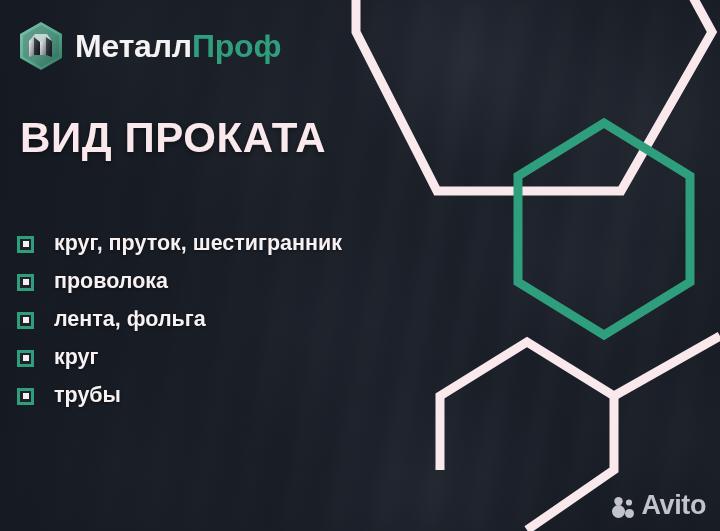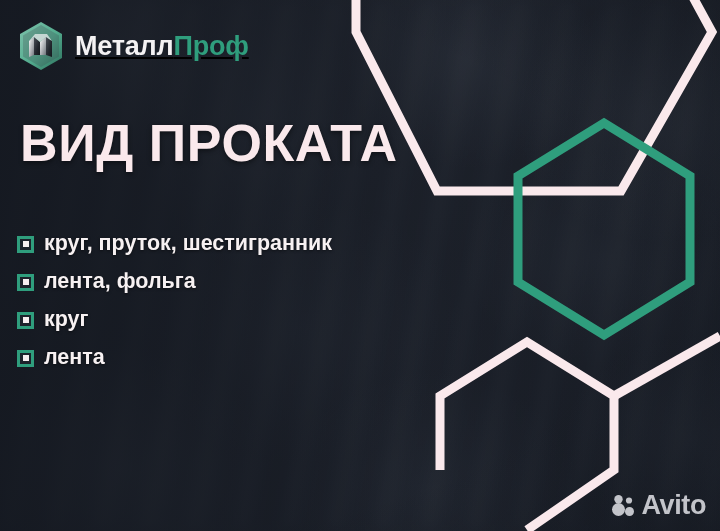--- a/index.html
+++ b/index.html
@@ -69,57 +69,56 @@
     display: flex;
     align-items: center;
     gap: 11px;
   }
   .logo-mark {
     width: 46px;
     height: 50px;
     position: relative;
   }
   .logo-wordmark {
-    font-size: 27px;
+    font-size: 32px;
     font-weight: bold;
     letter-spacing: -0.2px;
     line-height: 1;
     white-space: nowrap;
-    text-decoration: underline;
   }
   .wm-a { color: #f4f2f3; }
   .wm-b { color: #2f9e7d; }
 
   
   .headline {
     position: absolute;
     left: 20px;
     top: 117px;
-    font-size: 52px;
+    font-size: 42px;
     font-weight: bold;
     letter-spacing: 0.6px;
     color: #fae9ec;
     line-height: 1;
     text-shadow: 0 2px 5px rgba(0,0,0,0.45);
     white-space: nowrap;
   }
 
   
   .list {
     position: absolute;
     left: 17px;
     top: 225px;
     display: flex;
     flex-direction: column;
   }
   .list-item {
     display: flex;
     align-items: center;
     height: 38px;
-    gap: 10px;
+    gap: 20px;
   }
   .bullet {
     flex: 0 0 auto;
     width: 17px;
     height: 17px;
     border: 3px solid #2f9e7d;
     background: #1d222b;
     display: flex;
     align-items: center;
     justify-content: center;
@@ -139,21 +138,21 @@
     white-space: nowrap;
     text-shadow: 0 1px 3px rgba(0,0,0,0.5);
   }
 
   
   .avito {
     position: absolute;
     right: 14px;
     bottom: 12px;
     display: flex;
-    align-items: center;
+    align-items: flex-end;
     gap: 6px;
     opacity: 0.92;
   }
   .avito-text {
     font-size: 27px;
     font-weight: bold;
     color: #d2d3d8;
     line-height: 1;
     letter-spacing: -0.4px;
   }
@@ -219,33 +218,39 @@
     <div class="list-item">
       <span class="bullet">
           <i></i>
         </span>
       <span class="list-label">круг, пруток, шестигранник</span>
     </div>
     <div class="list-item">
       <span class="bullet">
           <i></i>
         </span>
+      <span class="list-label">проволока</span>
+    </div>
+    <div class="list-item">
+      <span class="bullet">
+          <i></i>
+        </span>
       <span class="list-label">лента, фольга</span>
     </div>
     <div class="list-item">
       <span class="bullet">
           <i></i>
         </span>
       <span class="list-label">круг</span>
     </div>
     <div class="list-item">
       <span class="bullet">
           <i></i>
         </span>
-      <span class="list-label">лента</span>
+      <span class="list-label">трубы</span>
     </div>
   </div>
 
   <div class="avito">
     <svg width="24" height="22" viewBox="0 0 24 22">
       <circle cx="6.5" cy="14.5" r="6.5" fill="#d2d3d8"></circle>
       <circle cx="17.5" cy="16.5" r="4.5" fill="#d2d3d8"></circle>
       <circle cx="6.5" cy="4.2" r="4.2" fill="#d2d3d8"></circle>
       <circle cx="17" cy="5.5" r="3.1" fill="#d2d3d8"></circle>
     </svg>

